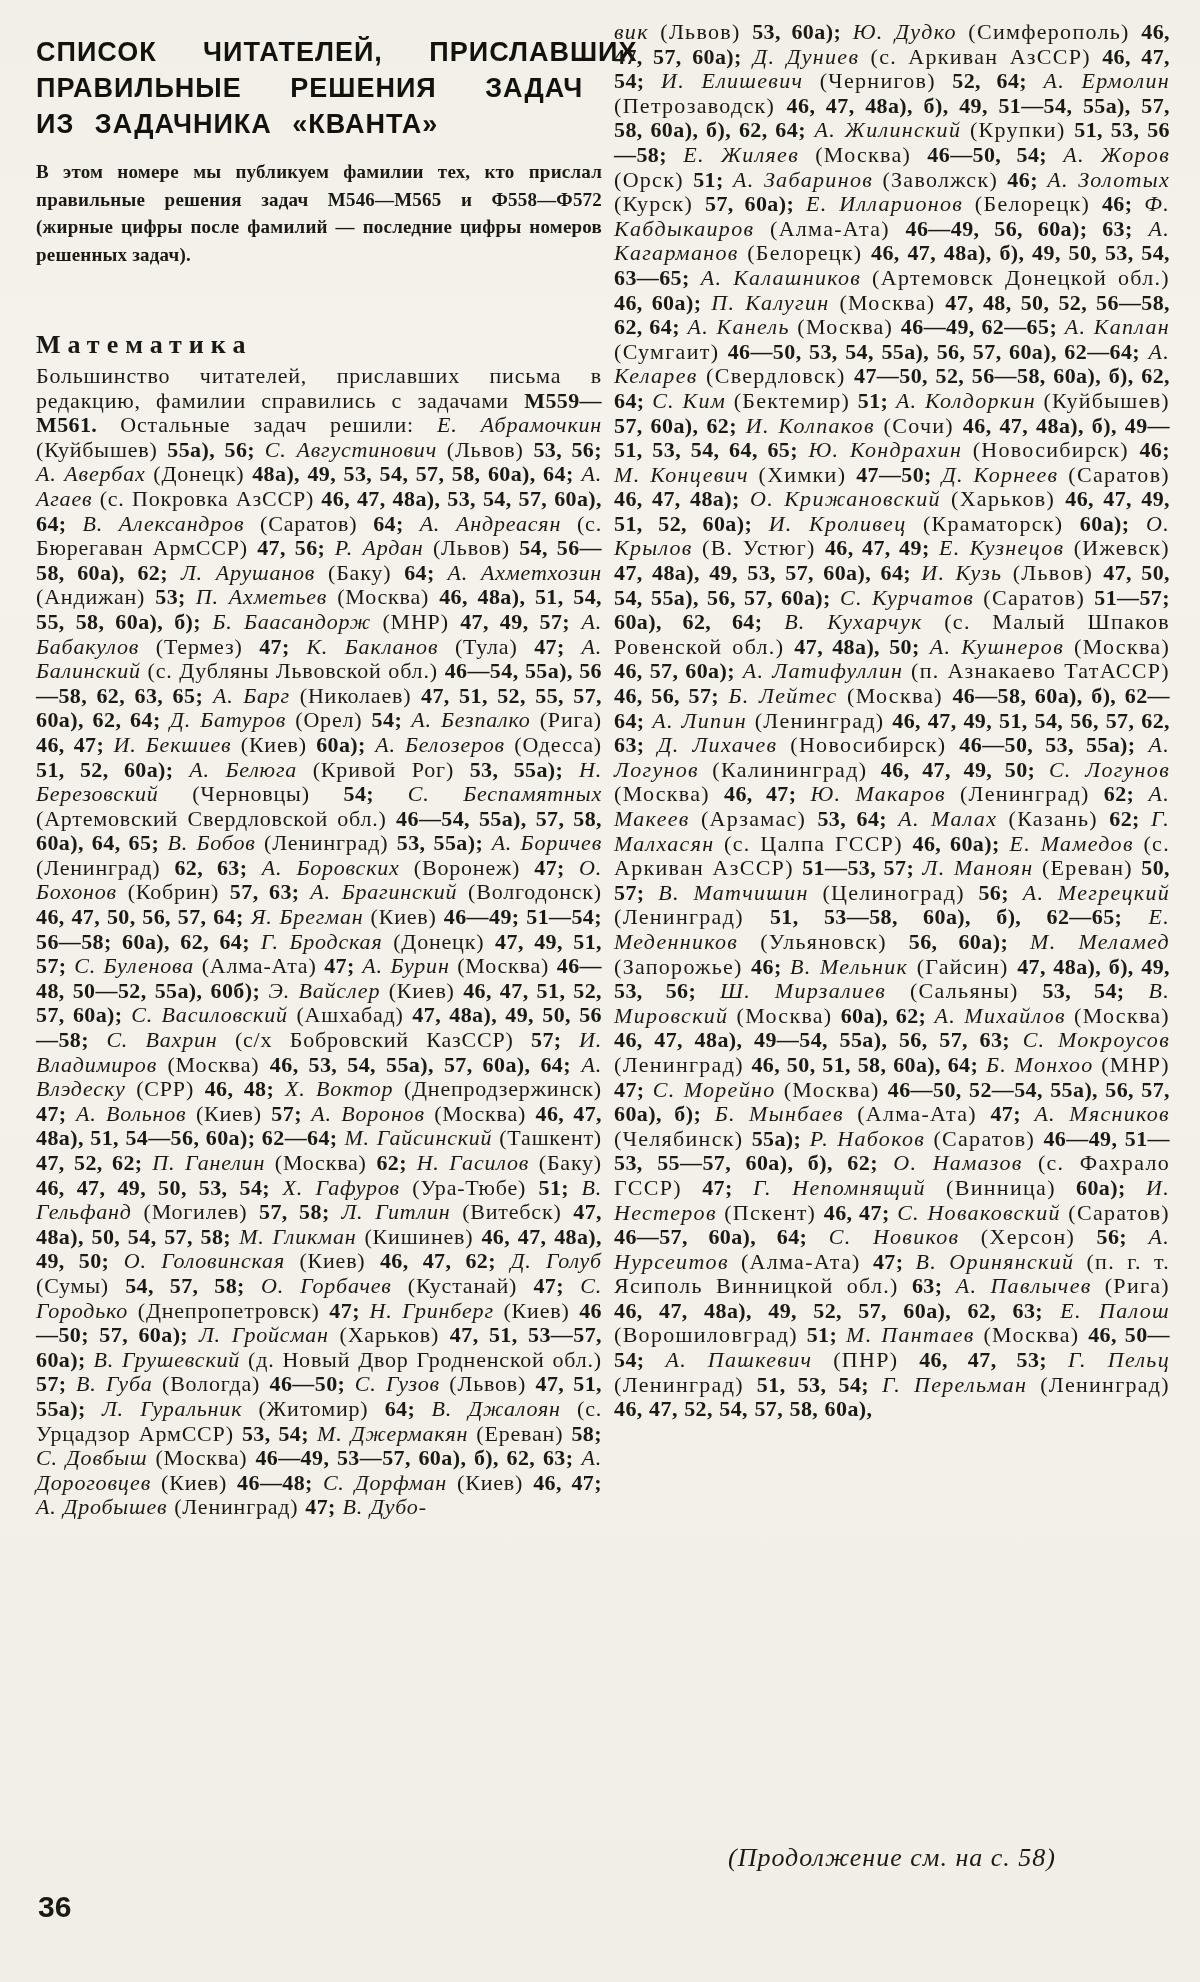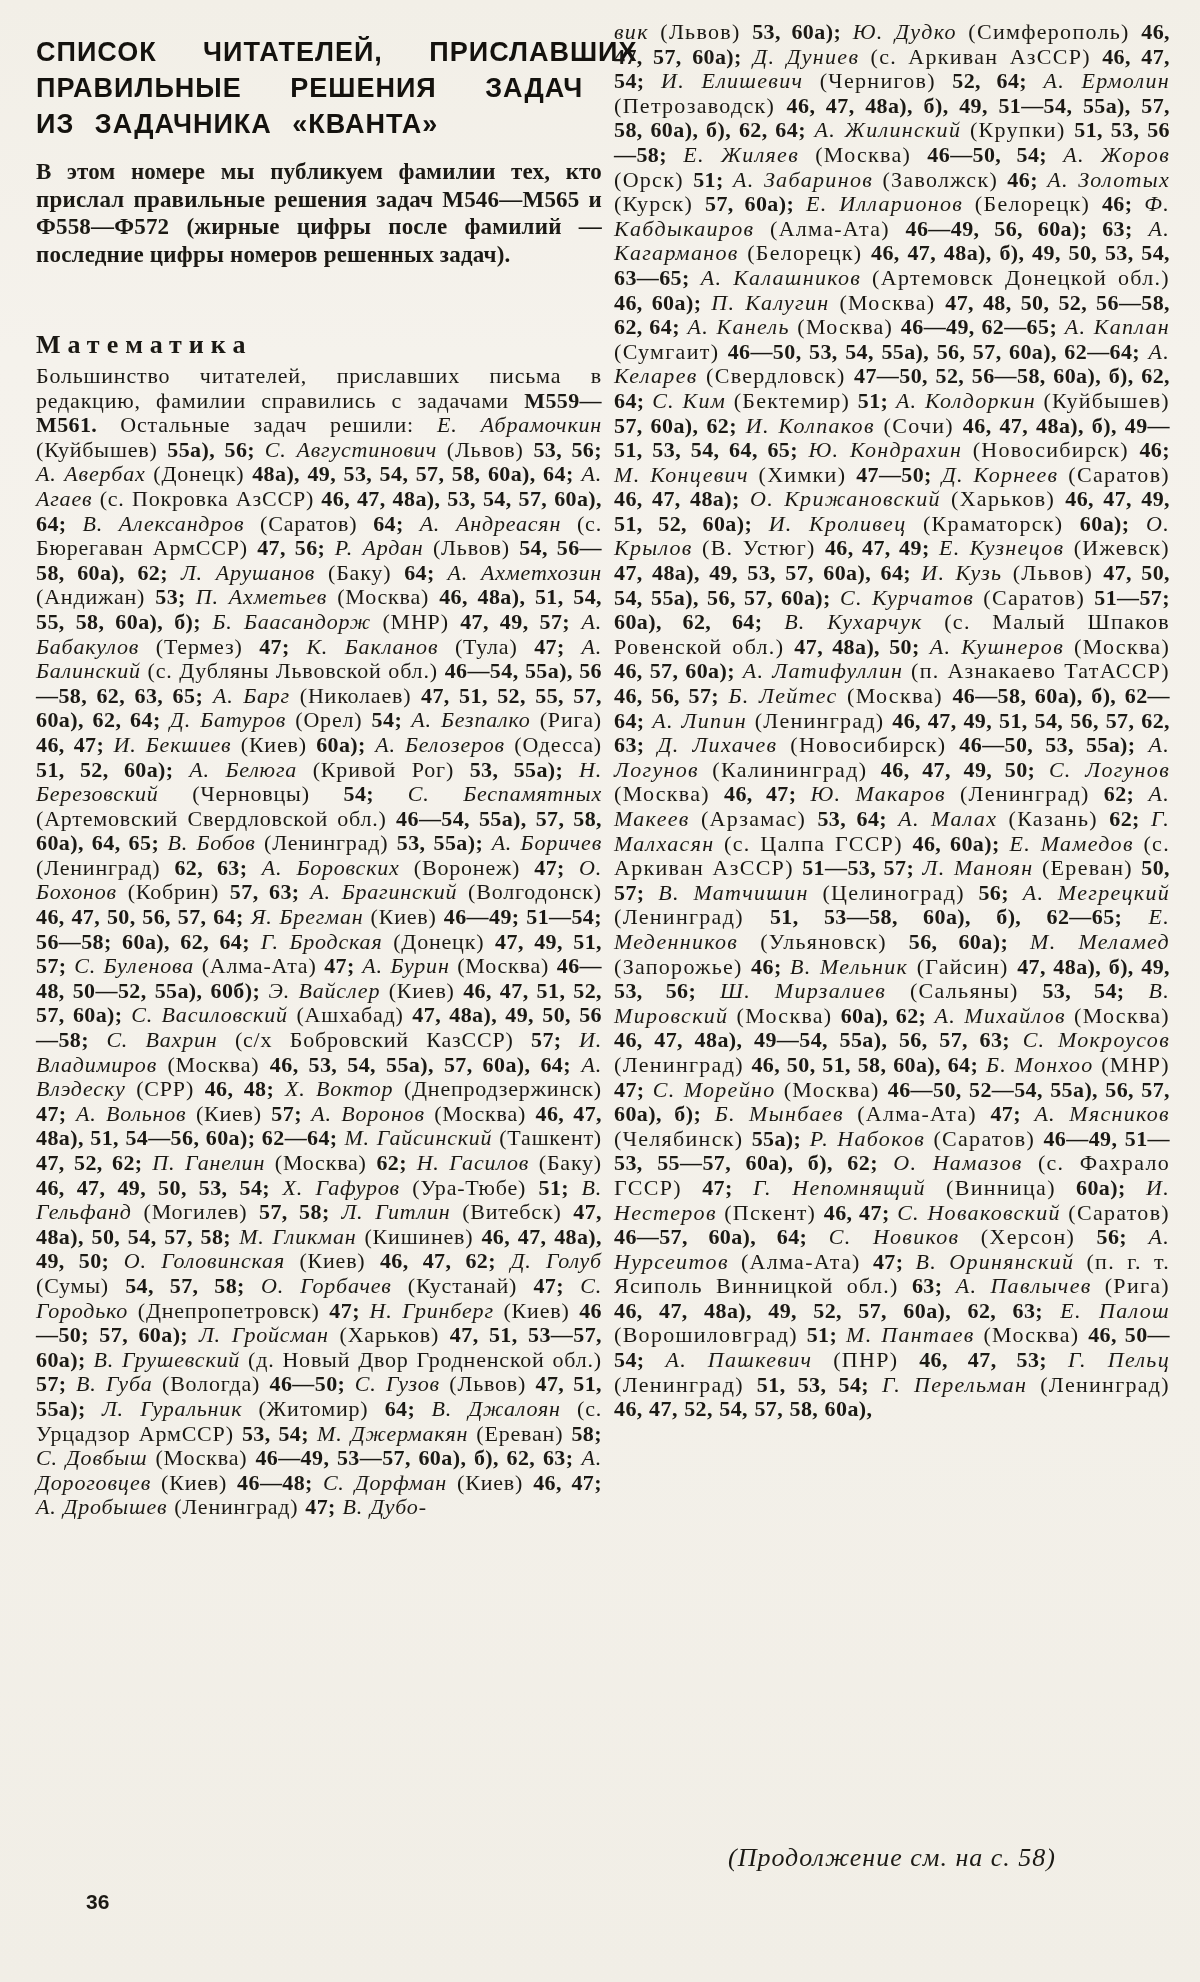--- a/index.html
+++ b/index.html
@@ -18,37 +18,37 @@
   .col-left  { left: 36px;  top: 34px; width: 566px; }
   .col-right { left: 614px; top: 20px; width: 556px; }
 
   h1.title { margin: 0 0 16px 0; font-family: "Liberation Sans", sans-serif;
     font-weight: 700; font-size: 27px; line-height: 36px; letter-spacing: 1px; color:#14120e; }
   .t-line { white-space: nowrap; }
   .t1 { word-spacing: 38px; }
   .t2 { word-spacing: 40px; }
   .t3 { word-spacing: 12px; }
 
-  .intro { margin: 0; font-weight: 700; font-size: 23px; line-height: 27.5px;
+  .intro { margin: 0; font-weight: 700; font-size: 19px; line-height: 27.5px;
     text-align: justify; letter-spacing: 0.2px; }
 
   .section-heading { margin: 62px 0 4px 0; font-size: 26px; font-weight: 700;
     letter-spacing: 7px; }
 
   .body-text { margin: 0; font-size: 22px; line-height: 24.6px; text-align: justify;
     letter-spacing: 0.8px; word-spacing: 0.5px; }
   .col-right .body-text { letter-spacing: 1.3px; }
   .body-text i { font-style: italic; }
   .body-text b { font-weight: 700; letter-spacing: 0.4px; }
 
   .continuation { position: absolute; left: 614px; top: 1843px; width: 556px;
     text-align: center; font-style: italic; font-size: 26px; letter-spacing: 1px; }
 
   .page-number { position: absolute; left: 38px; top: 1890px;
-    font-family: "Liberation Sans", sans-serif; font-weight: 700; font-size: 21px; margin-left: 48px; }
+    font-family: "Liberation Sans", sans-serif; font-weight: 700; font-size: 30px; }
 </style>
 </head>
 <body>
 
 <div class="page">
 
   <div class="col col-left">
     <h1 class="title">
       <div class="t-line t1">СПИСОК ЧИТАТЕЛЕЙ, ПРИСЛАВШИХ</div>
       <div class="t-line t2">ПРАВИЛЬНЫЕ РЕШЕНИЯ ЗАДАЧ</div>

